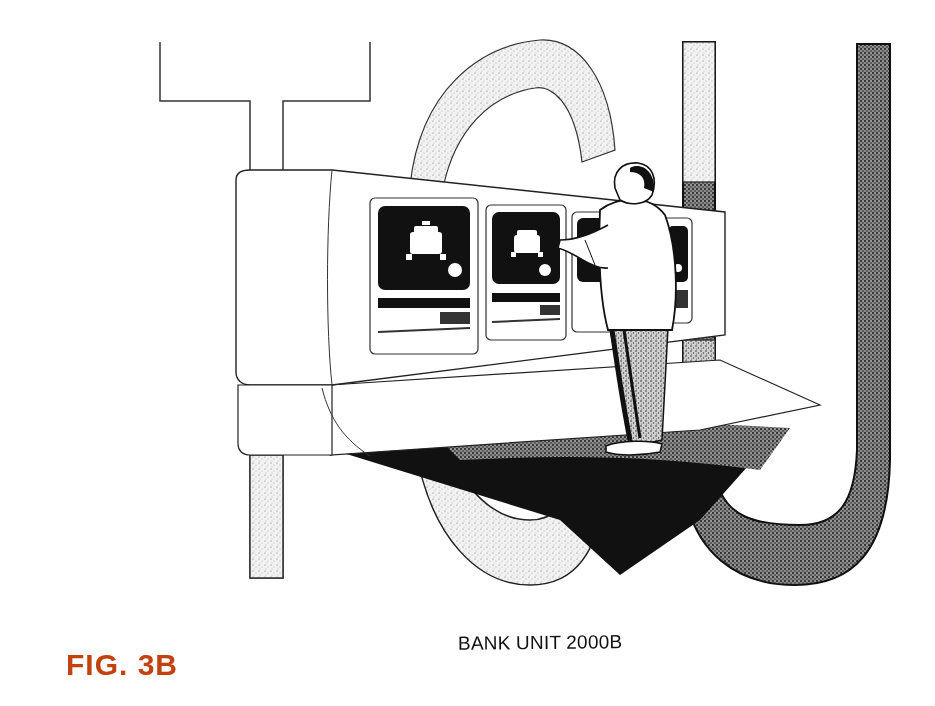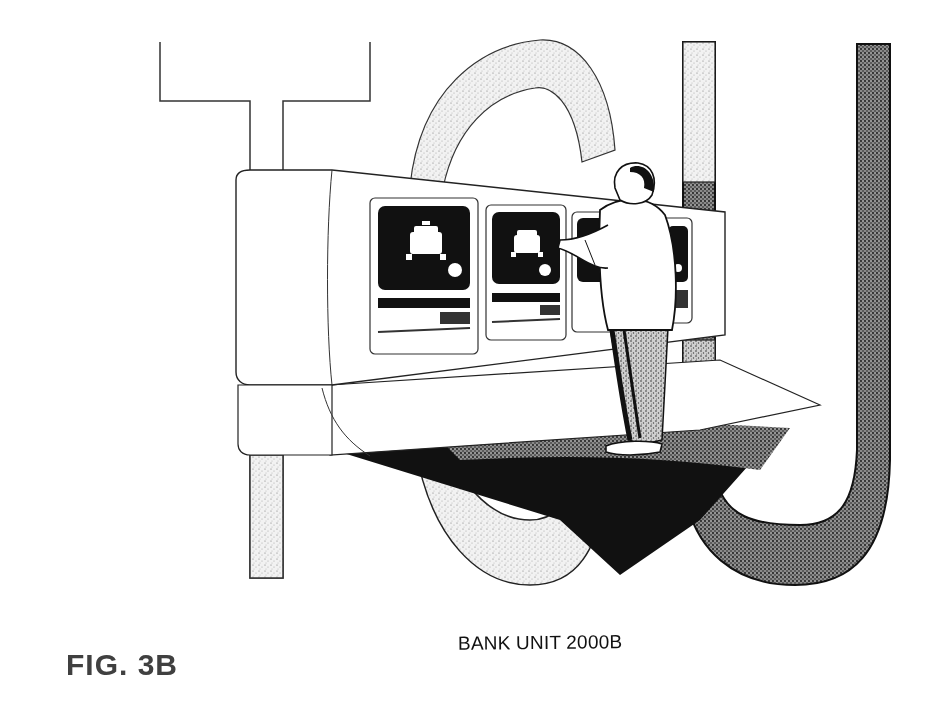--- a/index.html
+++ b/index.html
@@ -1,19 +1,19 @@
 <!DOCTYPE html>
 <html><head>
   <meta charset="utf-8">
   <style>
     html, body { margin: 0; padding: 0; background: #ffffff; }
     body { width: 935px; height: 706px; position: relative; overflow: hidden; font-family: "Liberation Sans", sans-serif; }
     #figure { position: absolute; left: 0; top: 0; width: 935px; height: 706px; }
     .caption { position: absolute; left: 458px; top: 632px; font-size: 19px; color: #111; letter-spacing: 0.2px; font-family: "Liberation Sans", sans-serif; transform: rotate(-0.6deg); }
-    .fig-label { position: absolute; left: 66px; top: 648px; font-size: 30px; font-weight: bold; color: #404040; letter-spacing: 1px; font-family: "Liberation Sans", sans-serif; }
+    .fig-label { position: absolute; left: 66px; top: 648px; font-size: 30px; font-weight: bold; color: #c2410c; letter-spacing: 1px; font-family: "Liberation Sans", sans-serif; }
   </style>
 </head>
 <body>
 
 <svg id="figure" viewBox="0 0 935 706" xmlns="http://www.w3.org/2000/svg">
   <defs>
     <pattern id="stipLight" width="6" height="6" patternUnits="userSpaceOnUse">
       <rect width="6" height="6" fill="#f2f2f2"></rect>
       <circle cx="1" cy="1" r="0.6" fill="#777"></circle>
       <circle cx="4" cy="3" r="0.5" fill="#999"></circle>

